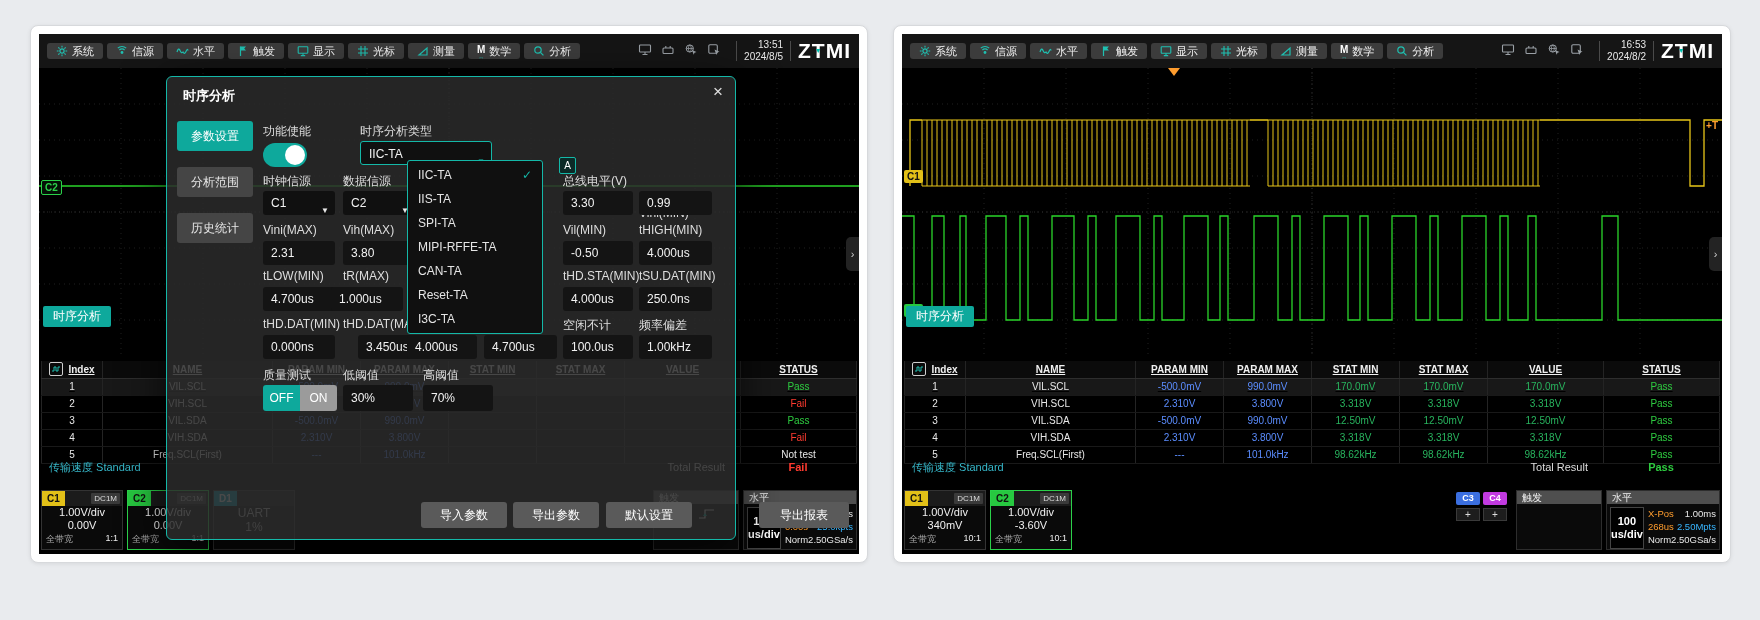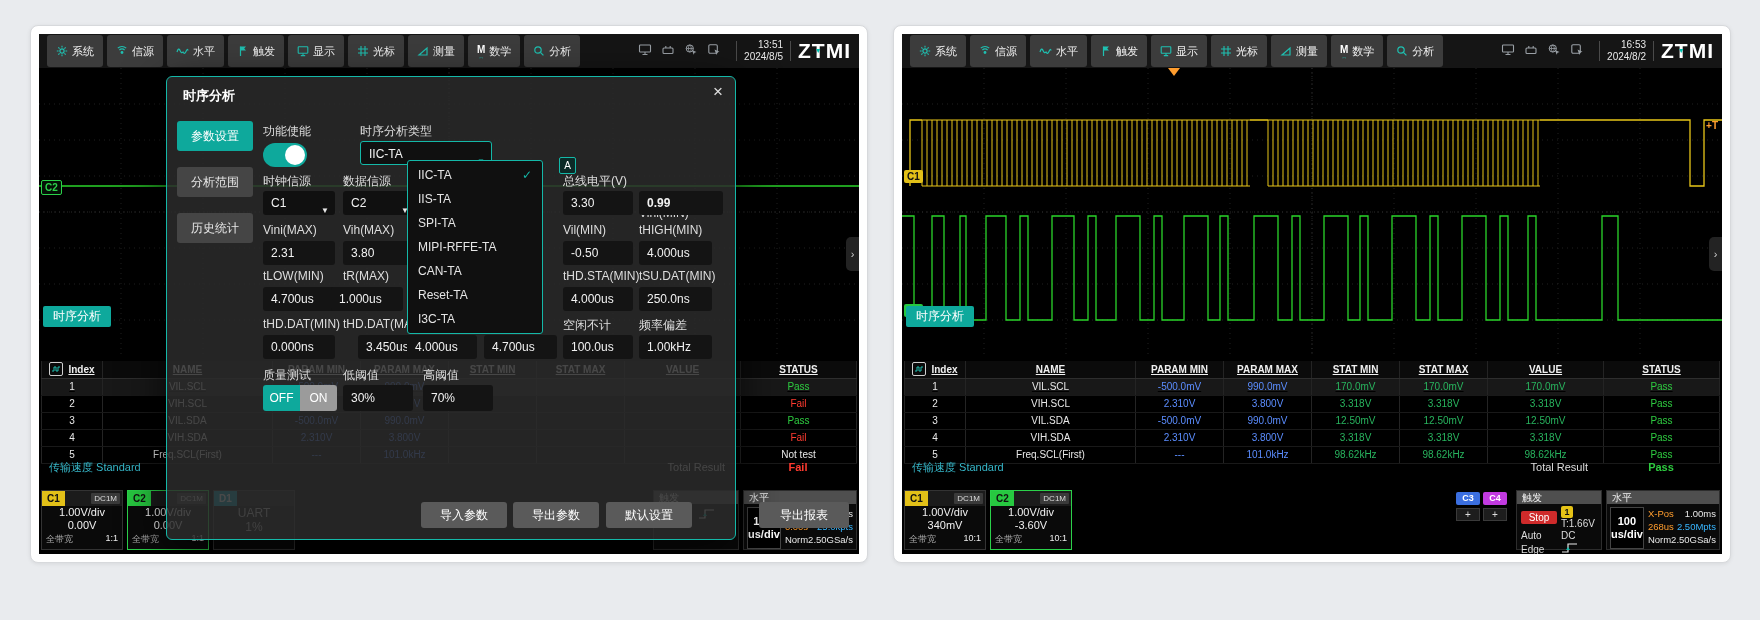--- a/index.html
+++ b/index.html
@@ -5,21 +5,21 @@
   html,body{margin:0;padding:0;}
   body{width:1760px;height:620px;background:#e9ebee;font-family:"Liberation Sans","DejaVu Sans",sans-serif;overflow:hidden;}
   .stage{position:relative;width:1760px;height:620px;}
   .card{position:absolute;top:25px;width:820px;height:520px;background:#fff;border:1px solid #d7d9dc;border-radius:8px;padding:8px;box-shadow:0 1px 4px rgba(0,0,0,.08);}
   .card.left{left:30px;} .card.right{left:893px;}
   .screen{position:relative;width:820px;height:520px;background:#000;overflow:hidden;}
   .ab{position:absolute;}
 
   
   .menubar{position:absolute;left:0;top:0;width:820px;height:34px;background:#151515;display:flex;align-items:center;padding:0 8px;box-sizing:border-box;}
-  .mbtn{height:32px;background:#3c3c3c;border-radius:3px;color:#f2f2f2;font-size:11px;display:flex;align-items:center;gap:4px;padding:0 9px;margin-right:4px;white-space:nowrap;}
+  .mbtn{height:16px;background:#3c3c3c;border-radius:3px;color:#f2f2f2;font-size:11px;display:flex;align-items:center;gap:4px;padding:0 9px;margin-right:4px;white-space:nowrap;}
   .mbtn svg{display:block;}
   .micons{margin-left:auto;display:flex;align-items:center;gap:9px;padding-right:8px;}
   .sep{width:1px;height:20px;background:#4a4a4a;margin:0 7px;}
   .clock{color:#e8e8e8;font-size:10px;text-align:right;line-height:12px;white-space:nowrap;}
   .logo{color:#fff;font-weight:bold;font-size:21px;letter-spacing:1px;display:flex;align-items:center;}
   .logo .lt{position:relative;}
   .logo .tri{position:absolute;left:50%;top:8px;transform:translateX(-50%);color:#00c3b1;font-size:7px;}
 
   
   .wf{position:absolute;left:0;top:34px;width:820px;height:288px;}
@@ -404,21 +404,21 @@
         <div class="dlabel" style="left:96px;top:96px;">时钟信源</div>
         <div class="dselect" style="left:96px;top:114px;width:72px;"><span>C1</span><span class="dcaret" style="top:8px;">▼</span></div>
         <div class="dlabel" style="left:176px;top:96px;">数据信源</div>
         <div class="dselect" style="left:176px;top:114px;width:72px;"><span>C2</span><span class="dcaret" style="top:8px;">▼</span></div>
 
         <div class="abadge">A</div>
 
         <div class="dlabel" style="left:396px;top:96px;">总线电平(V)</div>
         <div class="dfield" style="left:396px;top:114px;width:70px;">3.30</div>
         <div class="dlabel" style="left:472px;top:96px;margin-top:33px;">Vini(MIN)</div>
-        <div class="dfield" style="left:472px;top:114px;width:84px;font-weight:bold;">0.99</div>
+        <div class="dfield" style="left:472px;top:114px;width:73px;">0.99</div>
 
         <div class="dlabel" style="left:96px;top:146px;">Vini(MAX)</div>
         <div class="dfield" style="left:96px;top:164px;width:72px;">2.31</div>
         <div class="dlabel" style="left:176px;top:146px;">Vih(MAX)</div>
         <div class="dfield" style="left:176px;top:164px;width:72px;">3.80</div>
         <div class="dlabel" style="left:396px;top:146px;">Vil(MIN)</div>
         <div class="dfield" style="left:396px;top:164px;width:70px;">-0.50</div>
         <div class="dlabel" style="left:472px;top:146px;">tHIGH(MIN)</div>
         <div class="dfield" style="left:472px;top:164px;width:73px;">4.000us</div>
 
@@ -684,31 +684,20 @@
             <span class="mchip" style="background:#3b6fe0;">C3</span>
             <span class="mchip" style="background:#c23ae0;">C4</span>
           </div>
           <div class="mrow">
             <span class="mplus">+</span>
             <span class="mplus">+</span>
           </div>
         </div>
         <div class="secbox" style="left:612px;width:86px;">
           <div class="sechd">触发</div>
-          <div class="trigrid">
-            <span class="stopchip">Stop</span>
-            <span><span class="onechip">1</span><span>T:1.66V</span></span>
-            <span>Auto</span>
-            <span>DC</span>
-            <span>Edge</span>
-            <span><svg width="18" height="12" viewBox="0 0 18 12">
-                  <path d="M1 10h6V2h9" stroke="#e8e8e8" stroke-width="1.2" fill="none"></path>
-                  <path d="M5 8l4 0-2-3z" fill="#14b8a8"></path>
-                </svg></span>
-          </div>
         </div>
         <div class="secbox" style="left:702px;width:114px;">
           <div class="sechd">水平</div>
           <div class="hzflex">
             <div class="hzscale">
                 <span>100</span>
                 <span>us/div</span>
               </div>
             <div class="hzrows">
               <div class="hzrow">

